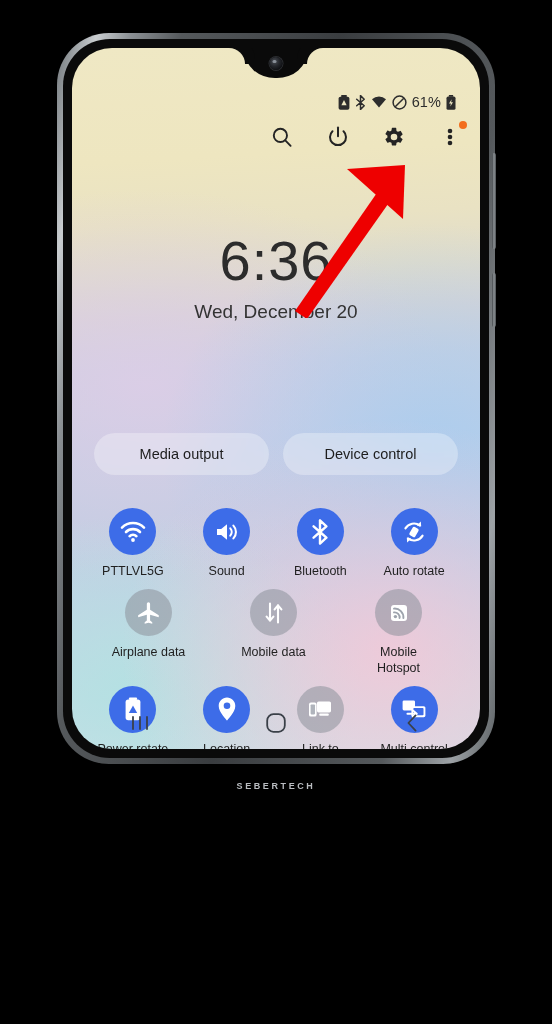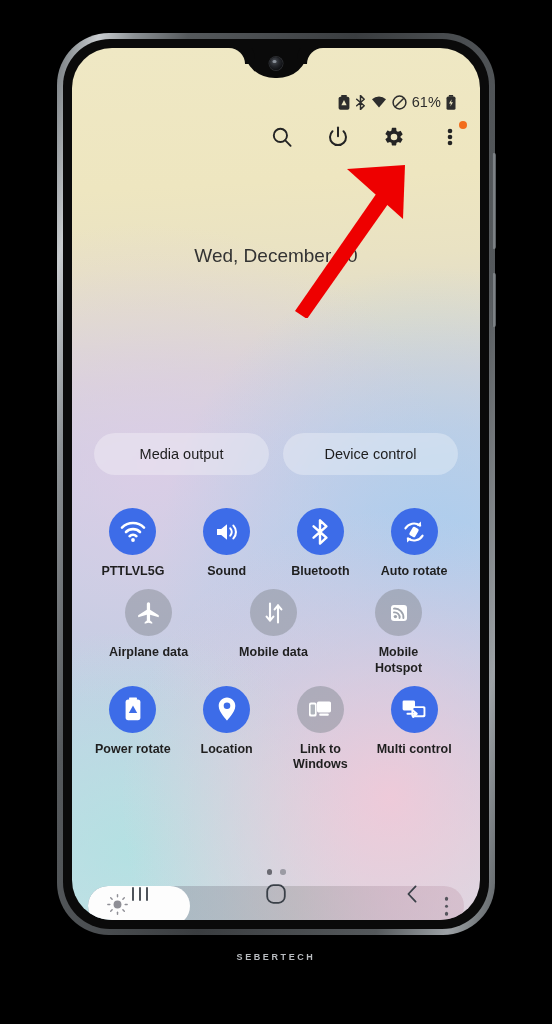--- a/index.html
+++ b/index.html
@@ -1,21 +1,21 @@
 <!DOCTYPE html>
 <html><head>
 <meta charset="utf-8">
 <style>
   * { margin:0; padding:0; box-sizing:border-box; }
   html,body { width:552px; height:1024px; background:#000; overflow:hidden;
               font-family:"Liberation Sans", sans-serif; }
 
   
   #phone-frame{
-    position:absolute; left:57px; top:33px; width:438px; height:902px;
+    position:absolute; left:57px; top:33px; width:438px; height:731px;
     border-radius:52px;
     background:linear-gradient(100deg,#6e7478 0%,#c9cdd0 7%,#8b9094 13%,#55595c 22%,
                                #3a3d40 50%,#55595c 80%,#9da2a6 92%,#5e6366 100%);
     box-shadow:0 0 2px #000;
   }
   #phone-inner{
     position:absolute; left:6px; top:6px; right:6px; bottom:6px;
     border-radius:47px; background:#0a0a0a;
   }
   #screen{
@@ -89,21 +89,21 @@
   #pill-row{ position:absolute; top:385px; left:22px; right:22px;
              display:flex; gap:14px; }
   .pill{
     flex:1; height:42px; border-radius:21px; display:flex;
     align-items:center; justify-content:center;
     background:rgba(255,255,255,.30); color:#1d1d1d; font-size:14.5px;
     cursor:pointer; backdrop-filter:blur(2px);
   }
 
   
-  #toggle-grid{ position:absolute; top:450px; left:14px; right:19px;font-weight:bold; }
+  #toggle-grid{ position:absolute; top:450px; left:14px; right:19px; }
   .toggle-row{ display:flex; }
   .toggle{ flex:1; display:flex; flex-direction:column; align-items:center;
            cursor:pointer; padding-top:10px; }
   .toggle-circle{
     width:47px; height:47px; border-radius:50%;
     display:flex; align-items:center; justify-content:center;
   }
   .toggle-circle.on{ background:#3d6ce8; }
   .toggle-circle.off{ background:rgba(140,145,155,.55); }
   .toggle-label{
@@ -233,20 +233,21 @@
           <svg width="6" height="22" viewBox="0 0 6 22">
             <circle cx="3" cy="5" r="2.3" fill="#242424"></circle>
             <circle cx="3" cy="11" r="2.3" fill="#242424"></circle>
             <circle cx="3" cy="17" r="2.3" fill="#242424"></circle>
           </svg>
           <span id="menu-badge"></span>
         </div>
       </div>
 
       <div id="clock-block">
+        <div id="clock-time">6:36</div>
         <div id="clock-date">Wed, December 20</div>
       </div>
 
       <svg id="annotation-arrow" viewBox="0 0 140 175">
         <g fill="#ee0000">
           <path d="M18 168 L104 44 L116 54 L30 176 Z"></path>
           <path d="M128 22 L126 76 L70 26 Z"></path>
         </g>
       </svg>
 

